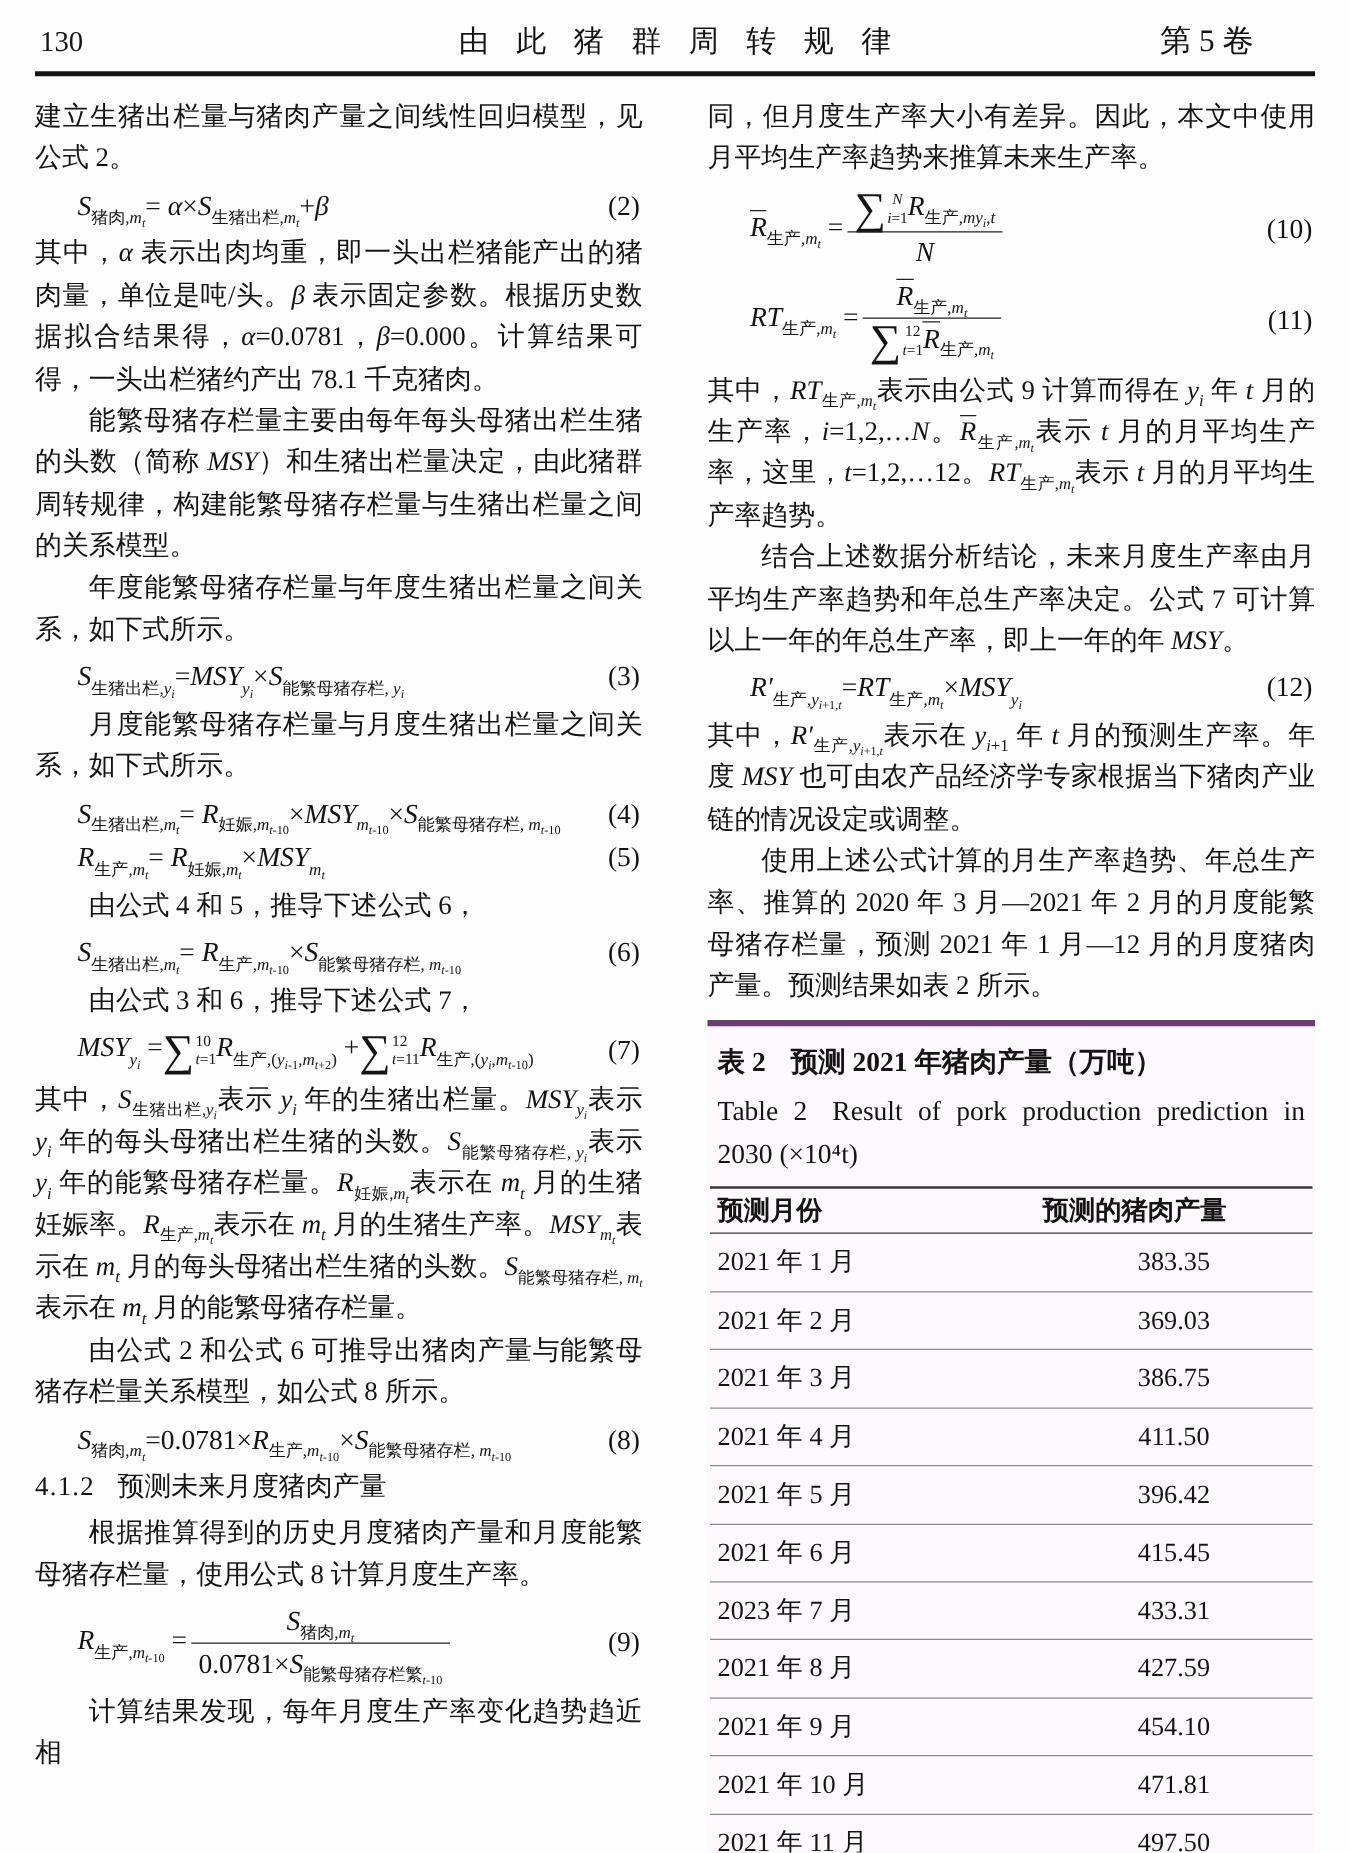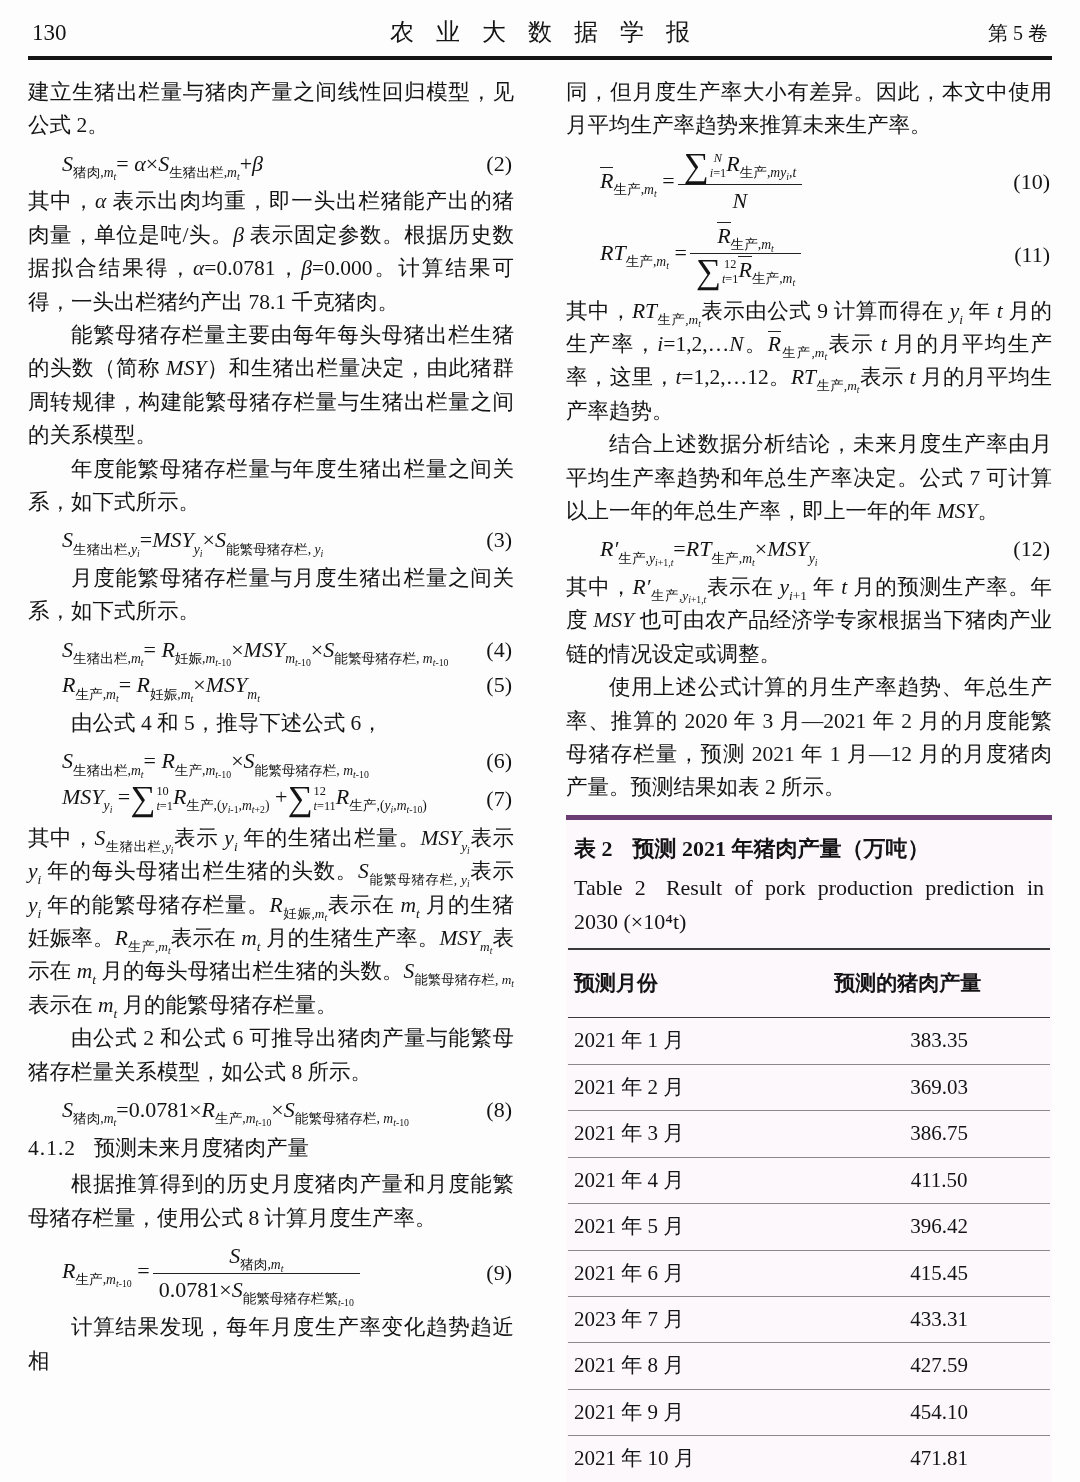--- a/index.html
+++ b/index.html
@@ -8,21 +8,21 @@
     background:#fdfdfd; color:#141414;
     font-family:"Liberation Serif","DejaVu Serif",serif;
     overflow:hidden;
   }
   .page { box-sizing:border-box; padding:8px 28px 0; }
 
   
   .page-header { display:flex; align-items:baseline; padding:8px 4px 8px; }
   .page-number { width:120px; font-size:23px; }
   .journal-title { flex:1; text-align:center; font-size:24px; letter-spacing:22px; text-indent:22px; }
-  .volume-label { width:120px; text-align:right; font-size:20px; }
+  .volume-label { width:120px; text-align:left; font-size:25px; }
   .header-rule { border:none; border-top:4px solid #151515; margin:0 0 16px; }
 
   
   .columns { display:flex; gap:52px; }
   .col { width:486px; font-size:21.5px; line-height:33.4px; text-align:justify; }
   .para { margin:0;font-family:Liberation Serif, serif; }
   .para.indent { text-indent:2em; }
   .sec-heading { margin:3px 0; }
   .sec-heading .sec-no { letter-spacing:1px; margin-right:18px; }
 
@@ -54,36 +54,36 @@
     background:#fdf8fc;
     padding:10px 2px 0;
   }
   .tbl-caption-cn { font-weight:bold; font-size:22px; padding:2px 6px 6px; }
   .tbl-caption-cn .cap-gap, .tbl-caption-en .cap-gap { display:inline-block; width:20px; }
   .tbl-caption-en { font-size:22px; padding:0 6px 10px; }
   table.data-table { width:100%; border-collapse:collapse; font-size:21px; }
   table.data-table thead th {
     text-align:left; font-weight:bold;
     border-top:2px solid #3a3a3a; border-bottom:1.6px solid #3a3a3a;
-    padding:17px 6px;
+    padding:1px 6px;
   }
   table.data-table thead th.col-val { }
   table.data-table td { padding:6px 6px; border-bottom:1.2px solid #8a8a8a; }
   table.data-table tr:last-child td { border-bottom:none; }
   td.cell-month { width:54%; }
   td.cell-value { width:46%; text-align:center; }
 </style>
 </head>
 <body>
 
 <div class="page">
 
   <div class="page-header">
     <span class="page-number">130</span>
-    <span class="journal-title">农业大数据学报</span>
+    <span class="journal-title">由此猪群周转规律</span>
     <span class="volume-label">第 5 卷</span>
   </div>
   <hr class="header-rule">
 
   <div class="columns">
     <div class="col" id="left-col">
         <p class="para">建立生猪出栏量与猪肉产量之间线性回归模型，见公式 2。</p>
         <div class="eq-row">
           <span class="eq-body"><i>S</i><span class="msub">猪肉,<i>m</i><span class="msub"><i>t</i></span></span>= <i>α</i>×<i>S</i><span class="msub">生猪出栏,<i>m</i><span class="msub"><i>t</i></span></span>+<i>β</i></span>
           <span class="eq-no">(2)</span>
@@ -102,20 +102,21 @@
         </div>
         <div class="eq-row">
           <span class="eq-body"><i>R</i><span class="msub">生产,<i>m</i><span class="msub"><i>t</i></span></span>= <i>R</i><span class="msub">妊娠,<i>m</i><span class="msub"><i>t</i></span></span>×<i>MSY</i><span class="msub"><i>m</i><span class="msub"><i>t</i></span></span></span>
           <span class="eq-no">(5)</span>
         </div>
         <p class="para indent">由公式 4 和 5，推导下述公式 6，</p>
         <div class="eq-row">
           <span class="eq-body"><i>S</i><span class="msub">生猪出栏,<i>m</i><span class="msub"><i>t</i></span></span>= <i>R</i><span class="msub">生产,<i>m</i><span class="msub"><i>t</i>-10</span></span>×<i>S</i><span class="msub">能繁母猪存栏, <i>m</i><span class="msub"><i>t</i>-10</span></span></span>
           <span class="eq-no">(6)</span>
         </div>
+        <p class="para indent">由公式 3 和 6，推导下述公式 7，</p>
         <div class="eq-row">
           <span class="eq-body"><i>MSY</i><span class="msub"><i>y</i><span class="msub"><i>i</i></span></span> =<span class="sum">
               <span class="sigma">∑</span>
               <span class="limits">
                 <span class="lim-top">10</span>
                 <span class="lim-bot"><i>t</i>=1</span>
               </span>
             </span><i>R</i><span class="msub">生产,(<i>y</i><span class="msub"><i>i</i>-1</span>,<i>m</i><span class="msub"><i>t</i>+2</span>)</span> +<span class="sum">
               <span class="sigma">∑</span>
               <span class="limits">

